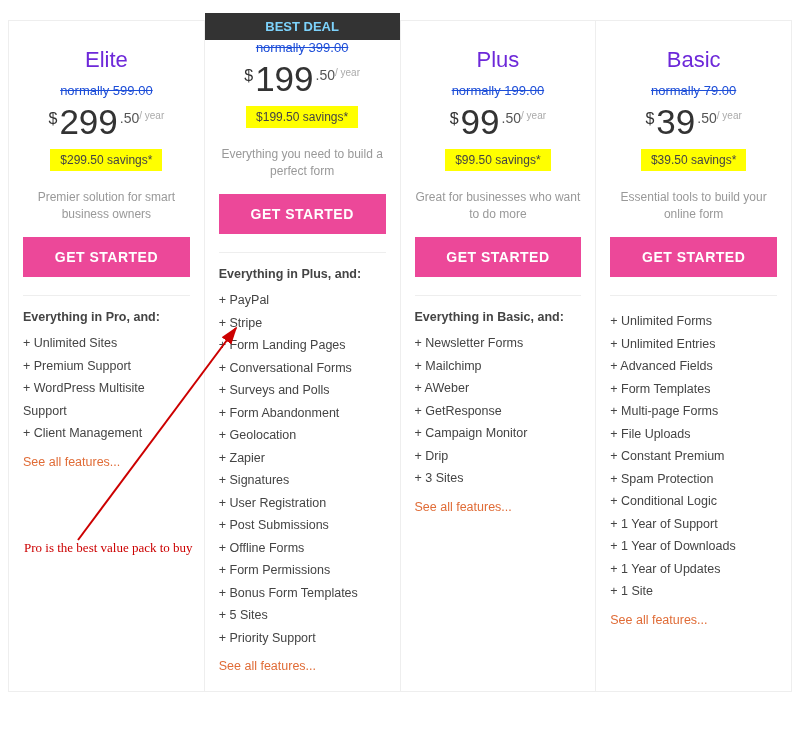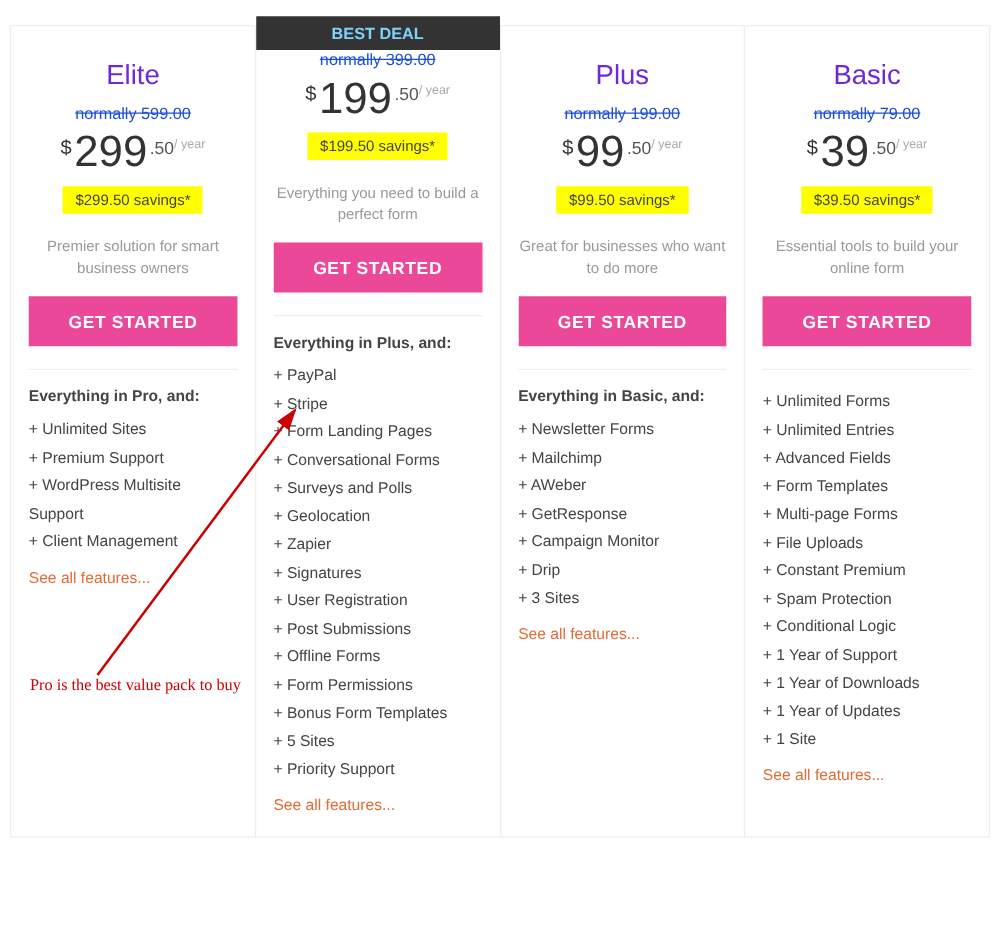--- a/index.html
+++ b/index.html
@@ -73,20 +73,21 @@
     <div class="desc">Everything you need to build a perfect form</div>
     <button class="cta">GET STARTED</button>
     <hr class="hr">
     <div class="feat-head">Everything in Plus, and:</div>
     <div class="feat-list">
           <div>+ PayPal</div>
           <div>+ Stripe</div>
           <div>+ Form Landing Pages</div>
           <div>+ Conversational Forms</div>
           <div>+ Surveys and Polls</div>
+          <div>+ Form Abandonment</div>
           <div>+ Geolocation</div>
           <div>+ Zapier</div>
           <div>+ Signatures</div>
           <div>+ User Registration</div>
           <div>+ Post Submissions</div>
           <div>+ Offline Forms</div>
           <div>+ Form Permissions</div>
           <div>+ Bonus Form Templates</div>
           <div>+ 5 Sites</div>
           <div>+ Priority Support</div>

